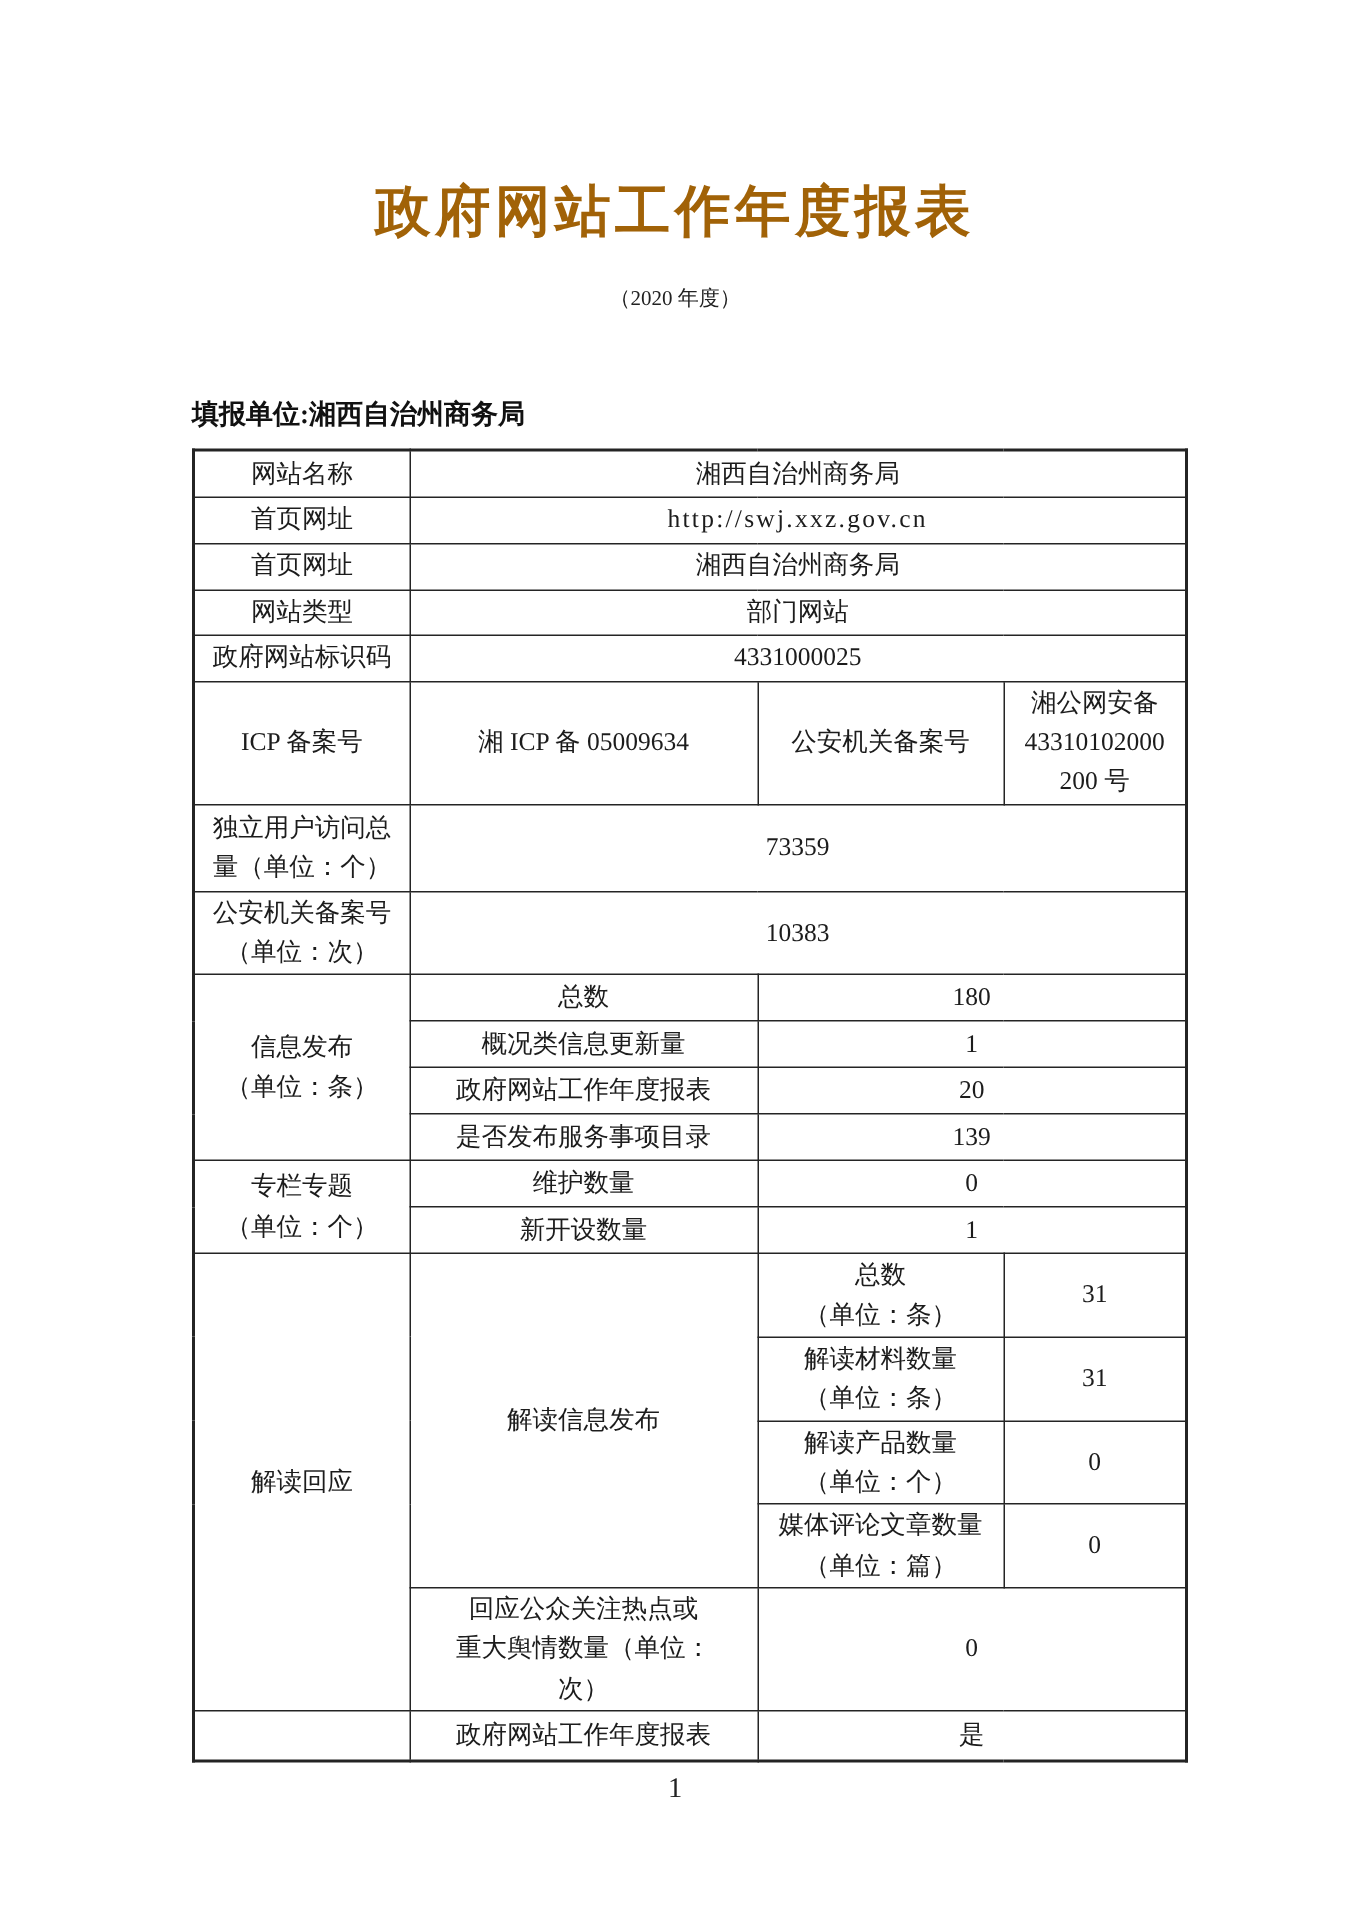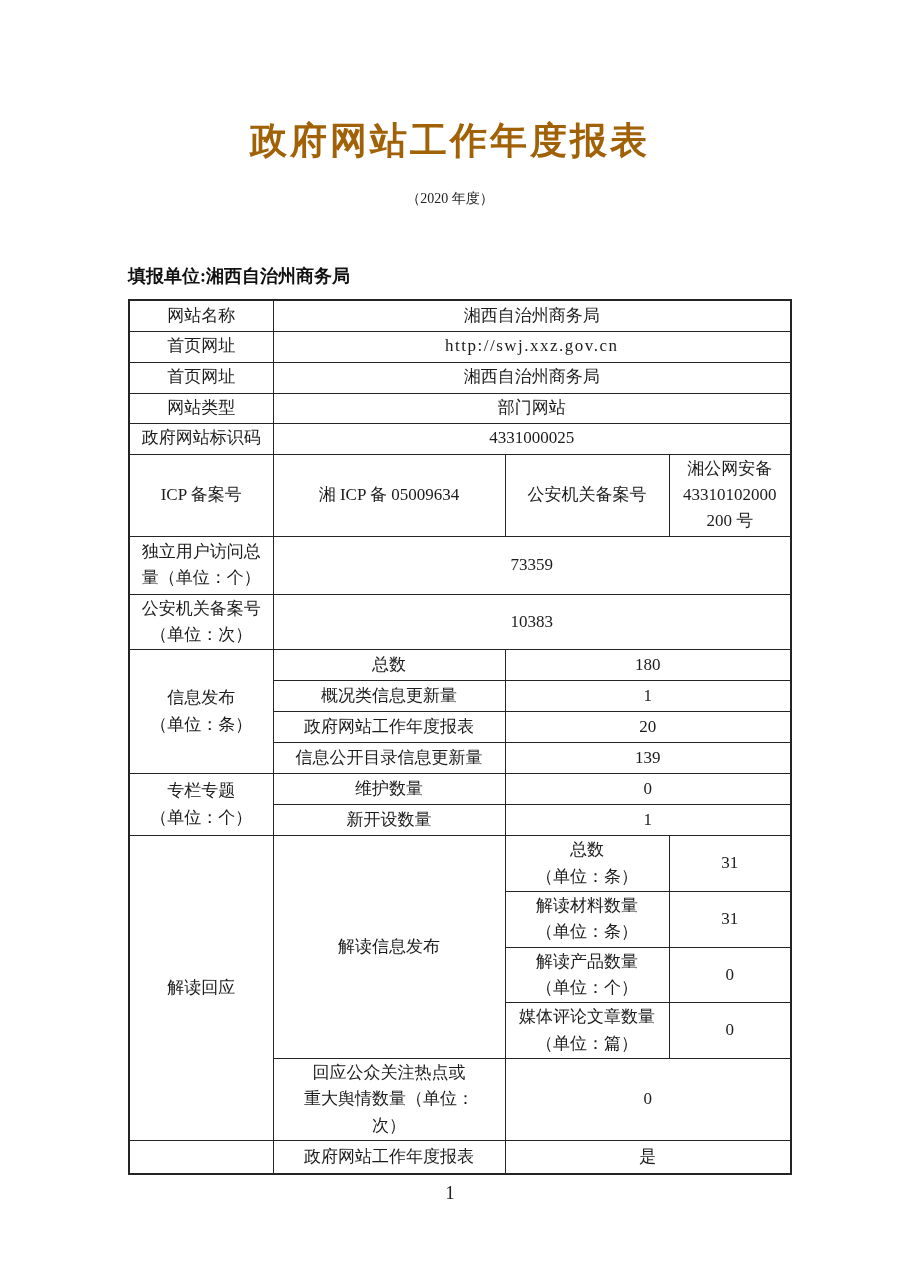--- a/index.html
+++ b/index.html
@@ -147,21 +147,21 @@
     </tr>
     <tr style="height:31px">
       <td>概况类信息更新量</td>
       <td colspan="2">1</td>
     </tr>
     <tr style="height:31px">
       <td>政府网站工作年度报表</td>
       <td colspan="2">20</td>
     </tr>
     <tr style="height:31px">
-      <td>信息公开目录信息更新量</td>
+      <td>是否发布服务事项目录</td>
       <td colspan="2">139</td>
     </tr>
 
     <tr style="height:31px">
       <td rowspan="2">专栏专题
 （单位：个）</td>
       <td>维护数量</td>
       <td colspan="2">0</td>
     </tr>
     <tr style="height:31px">

